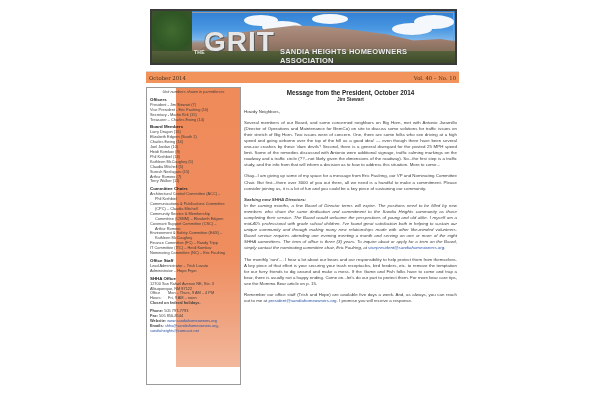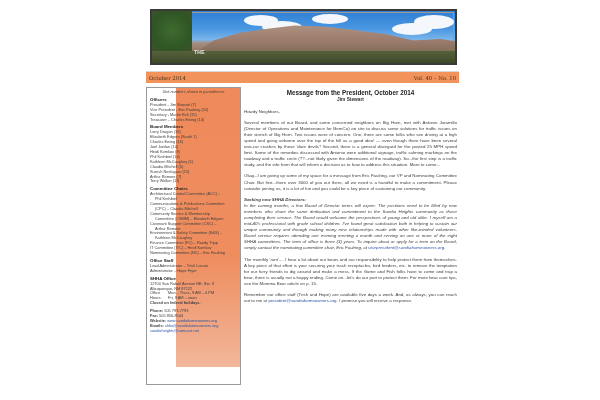--- a/index.html
+++ b/index.html
@@ -83,20 +83,22 @@
     <div class="tree"></div>
     <div class="cloud" style="left:92px;top:4px;width:34px;height:11px;"></div>
     <div class="cloud" style="left:110px;top:10px;width:40px;height:12px;"></div>
     <div class="cloud" style="left:160px;top:3px;width:36px;height:10px;"></div>
     <div class="cloud" style="left:240px;top:12px;width:40px;height:12px;"></div>
     <div class="cloud" style="left:262px;top:4px;width:40px;height:14px;"></div>
     <div class="cloud" style="left:220px;top:26px;width:30px;height:9px;"></div>
     <div class="mountain"></div>
     <div class="foot"></div>
     <span class="the">THE</span>
+    <span class="grit">GRIT</span>
+    <span class="assoc">SANDIA HEIGHTS HOMEOWNERS ASSOCIATION</span>
   </div>
 
   <div class="issue-bar">
     <span>October 2014</span>
     <span>Vol. 40 – No. 10</span>
   </div>
 
   <div class="sidebar">
     <div class="orange-block"></div>
     <div class="content">

